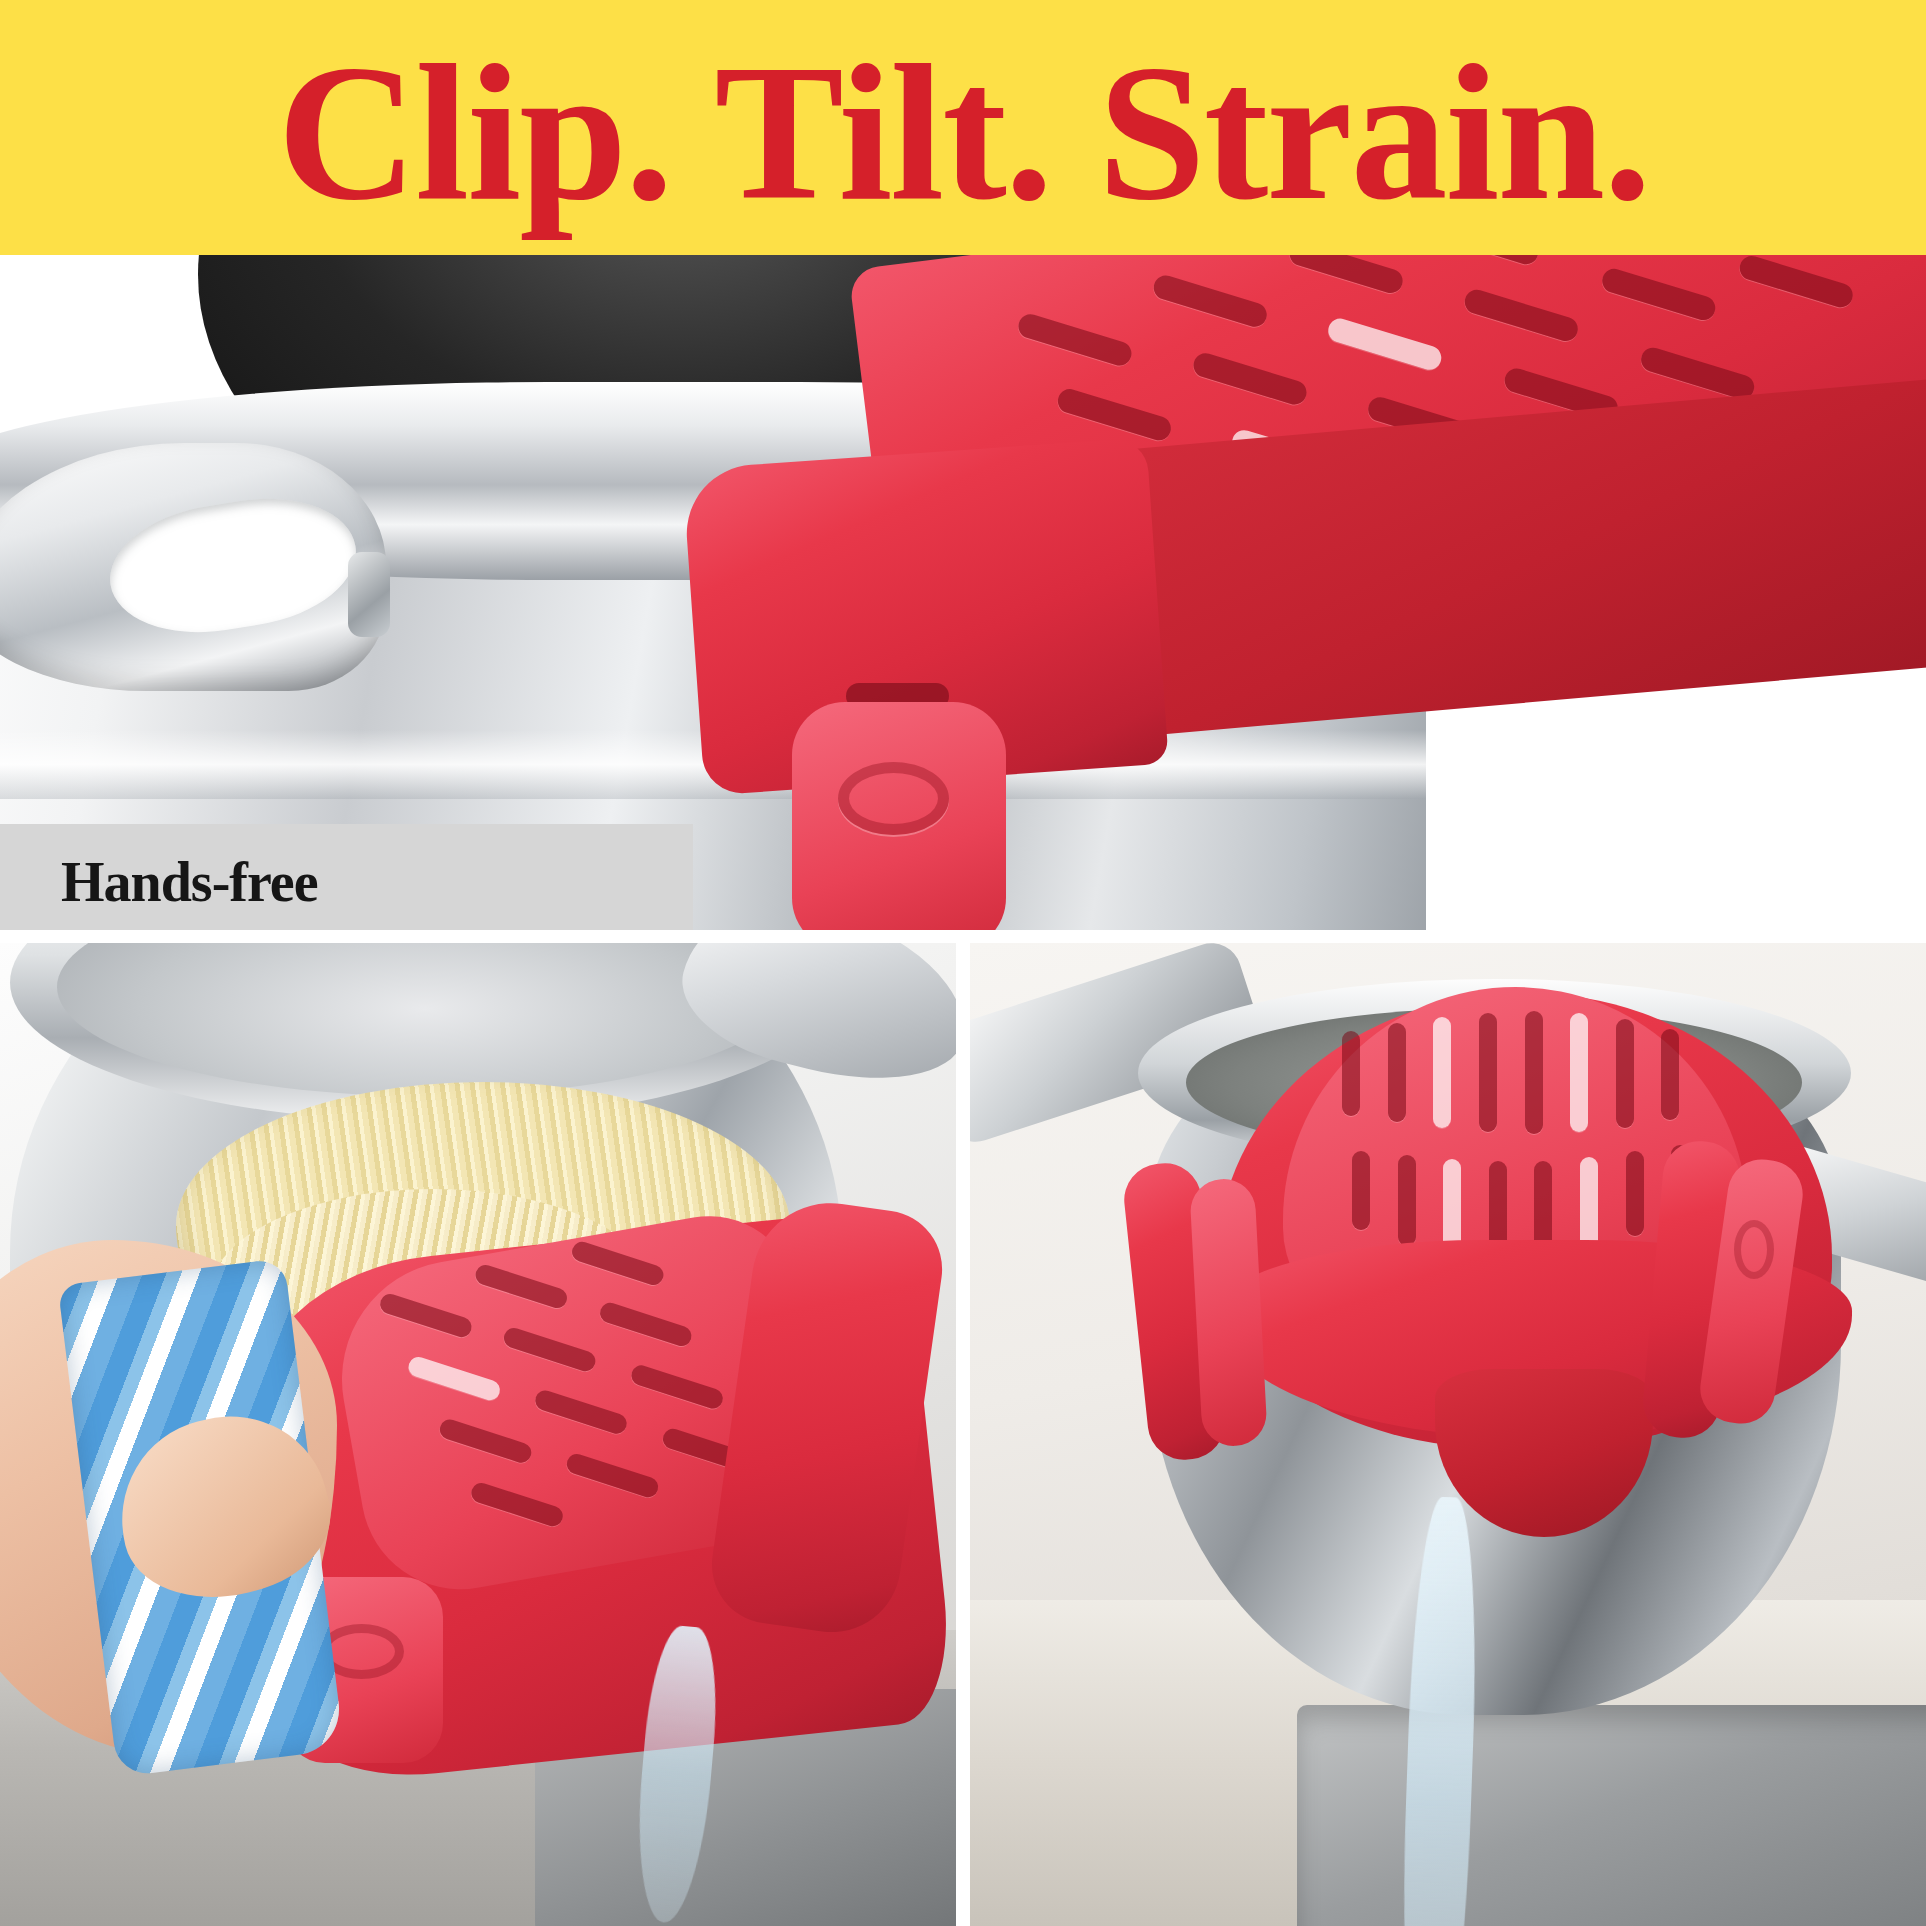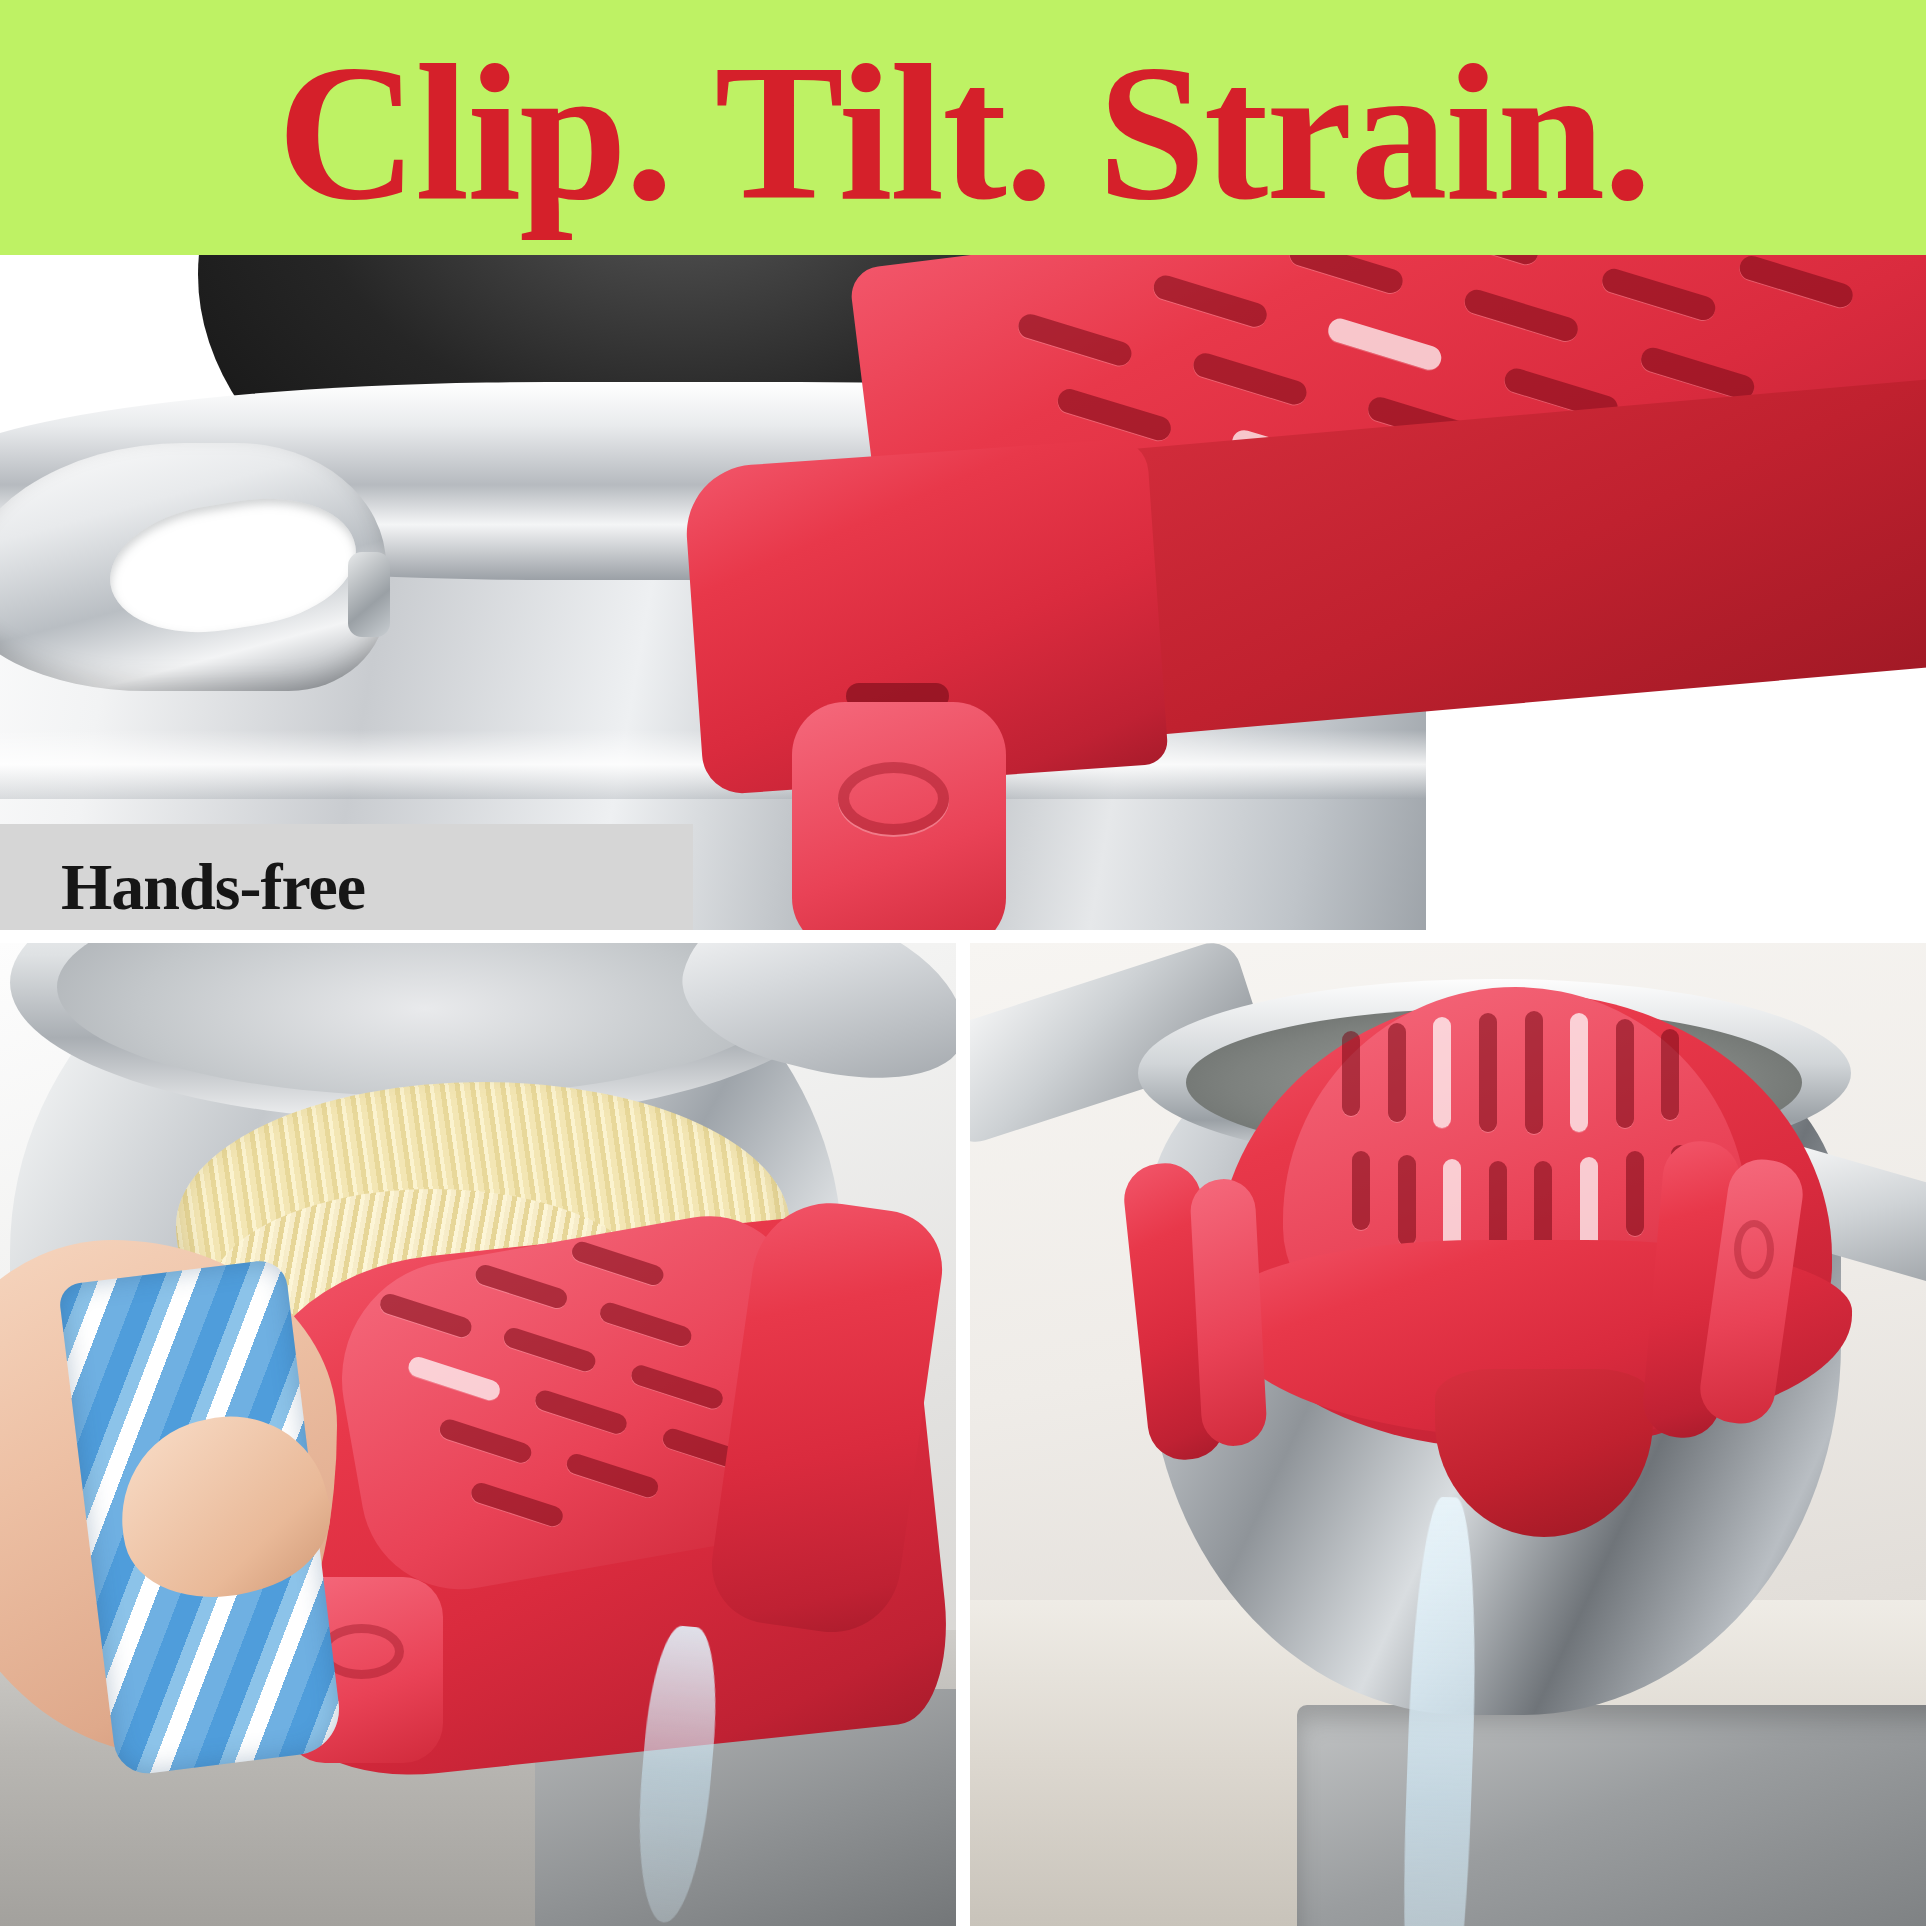--- a/index.html
+++ b/index.html
@@ -1,20 +1,20 @@
 <!DOCTYPE html>
 <html><head>
 <meta charset="utf-8">
 <style>
   * { margin:0; padding:0; box-sizing:border-box; }
   html,body { width:1927px; height:1927px; background:#ffffff; overflow:hidden; }
   body { font-family:"Liberation Sans", sans-serif; position:relative; }
 
   
-  .headline-band { position:absolute; left:0; top:0; width:1927px; height:255px; background:#bef264; }
+  .headline-band { position:absolute; left:0; top:0; width:1927px; height:255px; background:#fde047; }
   .headline { position:absolute; left:0; top:34px; width:1927px; text-align:center;
       font-family:"Liberation Serif", serif; font-weight:bold; font-size:194px;
       letter-spacing:-2px; line-height:1.02; color:#D5202A; white-space:nowrap; }
 
   
   .panel { position:absolute; overflow:hidden; background:#ffffff; }
   .p-top    { left:0;    top:255px;  width:1927px; height:675px; }
   .p-bl     { left:0;    top:943px;  width:956px;  height:984px; }
   .p-br     { left:970px;top:943px;  width:956px;  height:984px; }
 
@@ -106,21 +106,21 @@
   .capbox { position:absolute; background:#D6D6D6; }
   .cap-hands { left:0; top:569px; width:693px; height:358px; }
 
   .cap-inner { position:absolute; left:59px; right:30px; top:34px; }
   .cap-title {
     font-family:"Liberation Serif", serif; font-weight:bold;
     font-size:83px; line-height:1.0; color:#161616; letter-spacing:-1px;
     white-space:nowrap;
   }
   .cap-hands .cap-inner { left:61px; top:30px; }
-  .cap-hands .cap-title { font-size:66px; }
+  .cap-hands .cap-title { font-size:56px; }
 
   
   .bl-bg { position:absolute; inset:0; background:linear-gradient(160deg,#fdfdfd 0%,#f2f2f1 28%,#e3e2e0 58%,#cfcdca 100%); }
   .bl-counter { position:absolute; left:0; bottom:0; width:956px; height:297px;
     background:linear-gradient(180deg,#cfcdc9 0%,#b9b7b3 40%,#a3a19d 100%); }
   .bl-pot {
     position:absolute; left:10px; top:-69px; width:832px; height:822px;
     border-radius:50% 50% 44% 44%/46% 46% 40% 40%;
     background:
       linear-gradient(120deg,#ffffff 0%,#eceeef 12%,#c4c8cc 30%,#f2f3f4 44%,

